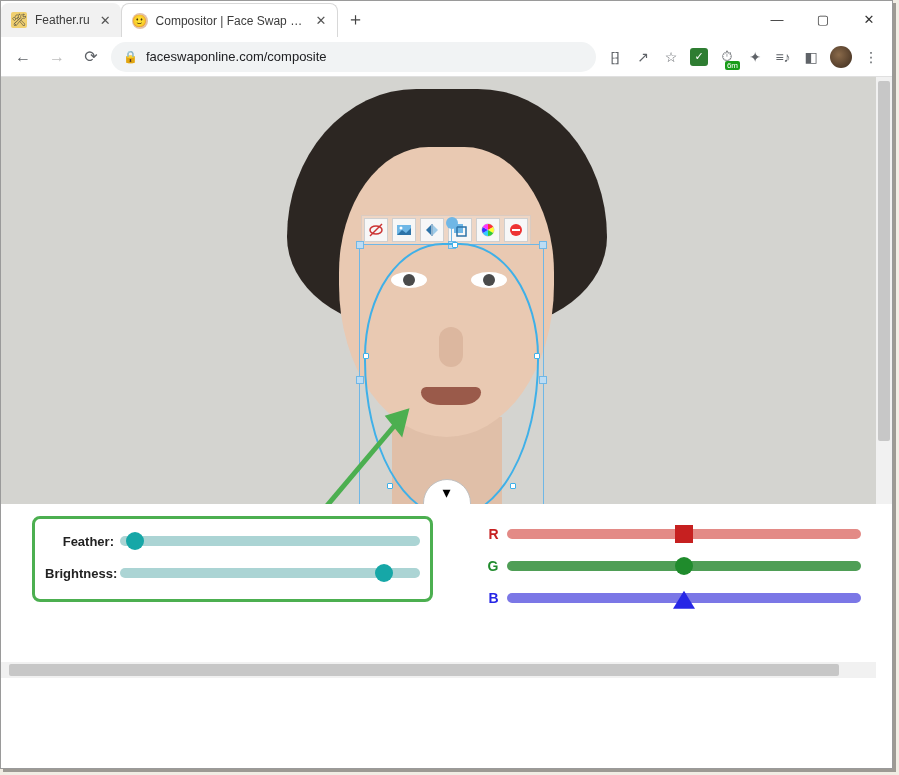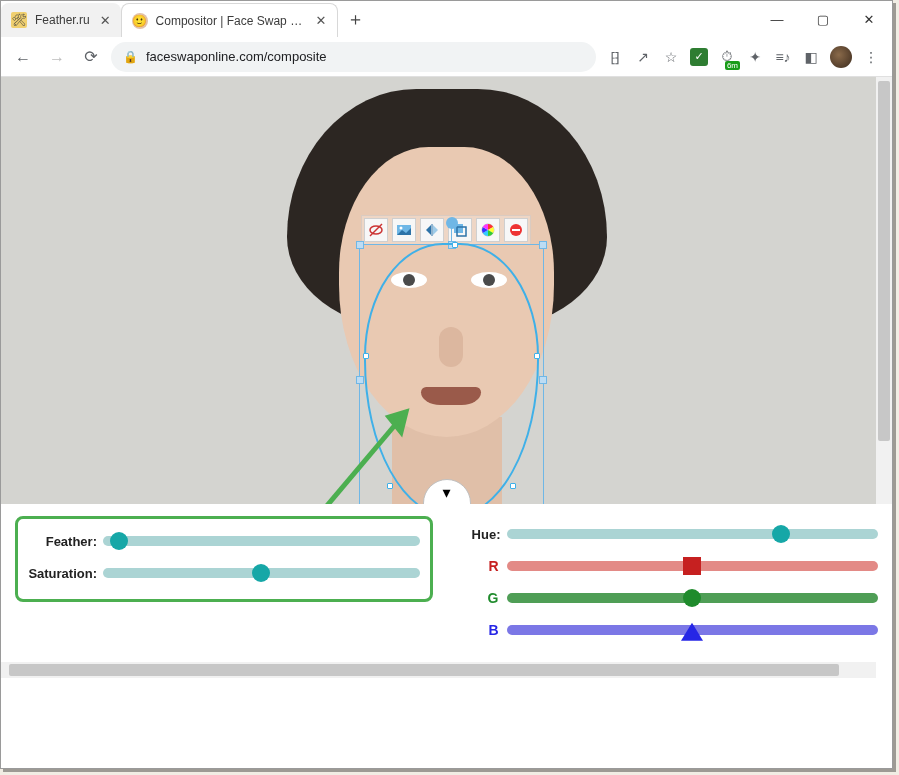--- a/index.html
+++ b/index.html
@@ -49,21 +49,21 @@
 .h-tl{top:-4px;left:-4px;} .h-tr{top:-4px;right:-4px;} .h-bl{bottom:-4px;left:-4px;} .h-br{bottom:-4px;right:-4px;}
 .h-tm{top:-4px;left:calc(50% - 4px);} .h-bm{bottom:-4px;left:calc(50% - 4px);}
 .h-ml{top:calc(50% - 4px);left:-4px;} .h-mr{top:calc(50% - 4px);right:-4px;}
 .rotknob { position:absolute; top:-28px; left:calc(50% - 6px); width:12px; height:12px; border-radius:50%; background:#6fb7e6; }
 .rotline { position:absolute; top:-20px; left:calc(50% - 0.5px); width:1px; height:20px; background:#6fb7e6; }
 .faceoutline{ position:absolute; top:166px; left:363px; width:175px; height:275px; border:2px solid #3fb0e8; border-radius: 90px 90px 100px 100px / 130px 130px 180px 180px; pointer-events:none; }
 .pt { position:absolute; width:6px; height:6px; background:#fff; border:1px solid #3fb0e8; border-radius:1px; }
 
 .exbtn { position:absolute; bottom:-1px; left:calc(50% - 24px); width:48px; height:26px; background:#fff; border:1px solid #c0c0c0; border-radius:24px 24px 0 0; display:flex; align-items:center; justify-content:center; }
 
-.panel { width:100%; background:#fff; padding: 8px 0 20px; display:flex; position:relative; }
+.panel { width:100%; background:#fff; padding: 8px 17px 20px; display:flex; position:relative; }
 .col { flex:1; padding: 4px 14px; }
 .highlight { border:3px solid #4caf50; border-radius:8px; padding:6px 10px 10px; }
 .row { display:flex; align-items:center; height:32px; }
 .lbl { width:75px; text-align:right; font-size:13px; font-weight:700; color:#222; padding-right:6px; font-family: "Trebuchet MS", sans-serif;}
 .lblC { width:20px; text-align:right; font-size:14px; font-weight:700; padding-right:8px; }
 .track { position:relative; flex:1; height:10px; border-radius:5px; }
 .track.teal { background:#abd4d4; }
 .track.r { background:#e38a86; }
 .track.g { background:#4f9e56; }
 .track.b { background:#7b77e6; }
@@ -230,35 +230,29 @@
     <div class="panel">
       <div class="col">
        <div class="highlight">
         <div class="row">
           <div class="lbl">Feather:</div>
           <div class="track teal">
                 <div class="thumb circ" style="left:5%;"></div>
               </div>
         </div>
         <div class="row">
-          <div class="lbl">Saturation:</div>
+          <div class="lbl">Brightness:</div>
           <div class="track teal">
-                <div class="thumb circ" style="left:50%;"></div>
+                <div class="thumb circ" style="left:88%;"></div>
               </div>
         </div>
        </div>
       </div>
 
       <div class="col" style="padding-top:6px;">
-        <div class="row">
-          <div class="lbl" style="width:46px;">Hue:</div>
-          <div class="track teal">
-              <div class="thumb circ" style="left:74%;"></div>
-            </div>
-        </div>
         <div class="row">
           <div class="lblC" style="color:#c62020;width:46px;">R</div>
           <div class="track r">
               <div class="thumb sq" style="left:50%;"></div>
             </div>
         </div>
         <div class="row">
           <div class="lblC" style="color:#1f8b2c;width:46px;">G</div>
           <div class="track g">
               <div class="thumb gc" style="left:50%;"></div>

